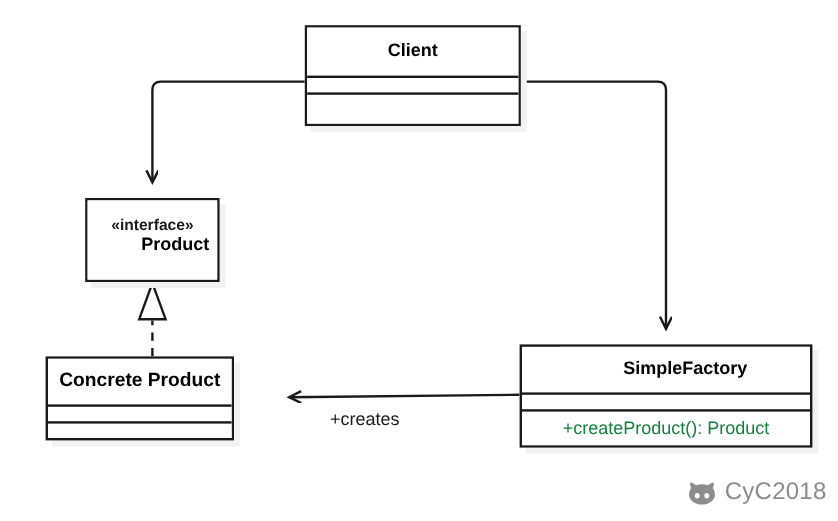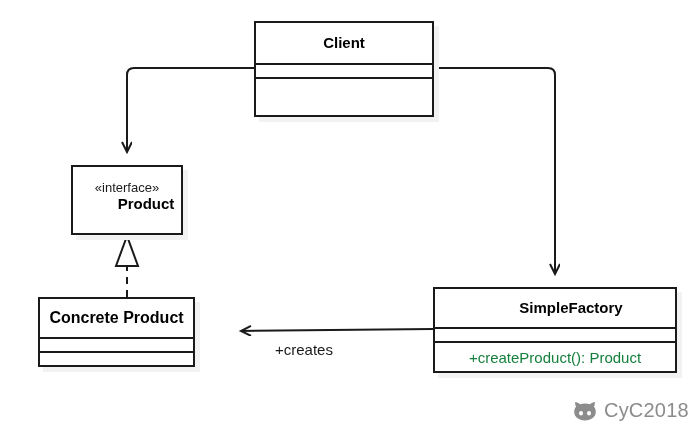--- a/index.html
+++ b/index.html
@@ -41,30 +41,30 @@
   .cmp-title {
     flex-direction: column;
     line-height: 1.12;
   }
   .title-text {
     font-weight: bold;
     color: #000000;
     white-space: nowrap;
   }
   .stereotype-text {
-    font-weight: normal;
+    font-weight: bold;
     color: #1a1a1a;
     white-space: nowrap;
   }
   .member-text {
     color: #15803d;
     white-space: nowrap;
   }
   
-  #class-client       { left: 254px; top: 21px;  width: 180px; height: 96px; }
+  #class-client       { left: 254px; top: 21px;  width: 180px; height: 84px; }
   #class-client .c1   { height: 40px; }
   #class-client .c2   { height: 14px; }
   #class-client .c3   { height: 26px; }
   #class-client .title-text { font-size: 15px; }
 
   #class-product      { left: 71px;  top: 165px; width: 112px; height: 70px; }
   #class-product .c1  { height: 100%; padding-bottom: 6px; }
   #class-product .stereotype-text { font-size: 13px; }
   #class-product .title-text      { font-size: 15px; margin-left: 38px; }
 

